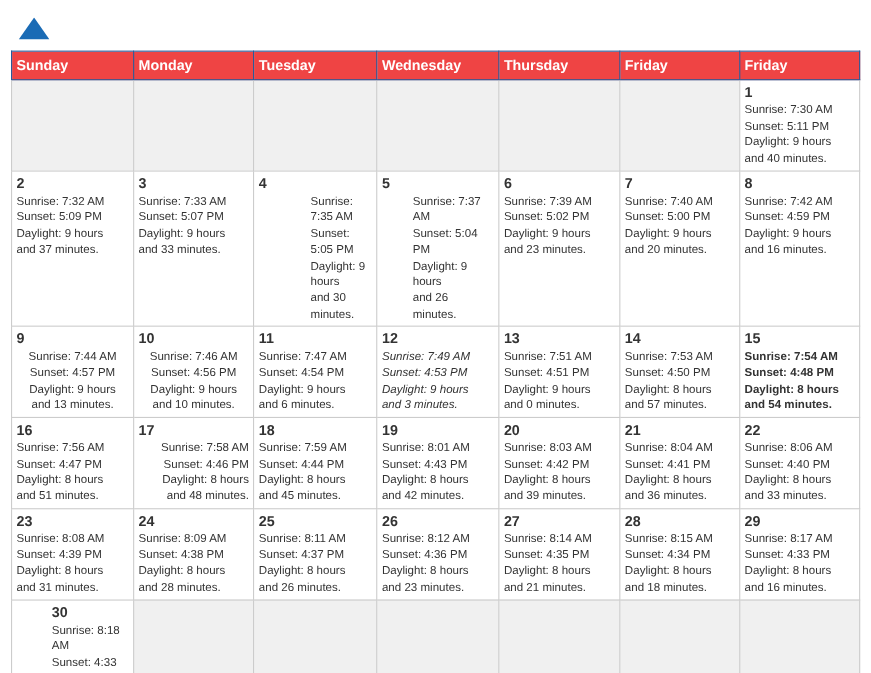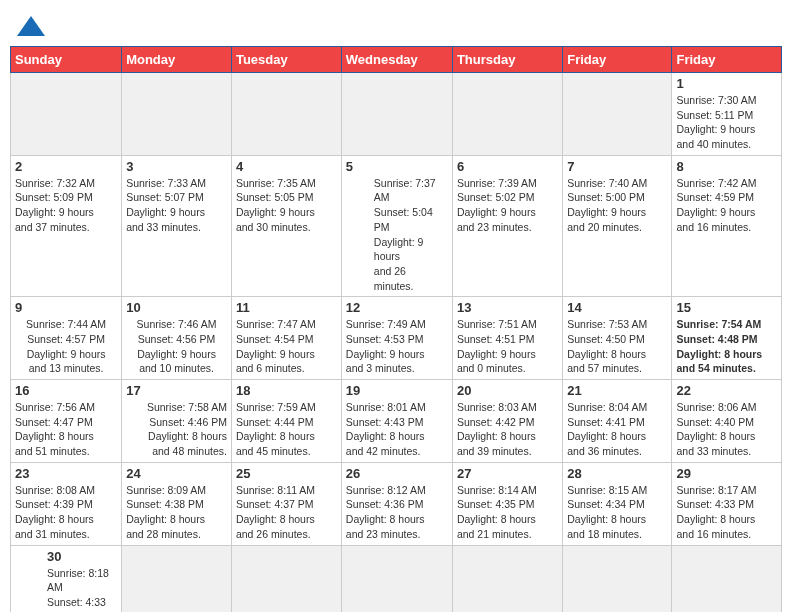--- a/index.html
+++ b/index.html
@@ -164,21 +164,21 @@
         </td>
         <td class="has-data">
           <span class="day-number">3</span>
           <div class="day-info" style="white-space: pre-line;">Sunrise: 7:33 AM
 Sunset: 5:07 PM
 Daylight: 9 hours
 and 33 minutes.</div>
         </td>
         <td class="has-data">
           <span class="day-number">4</span>
-          <div class="day-info" style="white-space: pre-line;">Sunrise: 7:35 AM
+          <div class="day-info" style="white-space: pre-line; margin-left: 47px;">Sunrise: 7:35 AM
 Sunset: 5:05 PM
 Daylight: 9 hours
 and 30 minutes.</div>
         </td>
         <td class="has-data">
           <span class="day-number">5</span>
           <div class="day-info" style="white-space: pre-line; margin-left: 28px;">Sunrise: 7:37 AM
 Sunset: 5:04 PM
 Daylight: 9 hours
 and 26 minutes.</div>
@@ -222,21 +222,21 @@
         </td>
         <td class="has-data">
           <span class="day-number">11</span>
           <div class="day-info" style="white-space: pre-line;">Sunrise: 7:47 AM
 Sunset: 4:54 PM
 Daylight: 9 hours
 and 6 minutes.</div>
         </td>
         <td class="has-data">
           <span class="day-number">12</span>
-          <div class="day-info" style="white-space: pre-line;">Sunrise: 7:49 AM
+          <div class="day-info" style="white-space: pre-line; font-style: italic;">Sunrise: 7:49 AM
 Sunset: 4:53 PM
 Daylight: 9 hours
 and 3 minutes.</div>
         </td>
         <td class="has-data">
           <span class="day-number">13</span>
           <div class="day-info" style="white-space: pre-line;">Sunrise: 7:51 AM
 Sunset: 4:51 PM
 Daylight: 9 hours
 and 0 minutes.</div>

